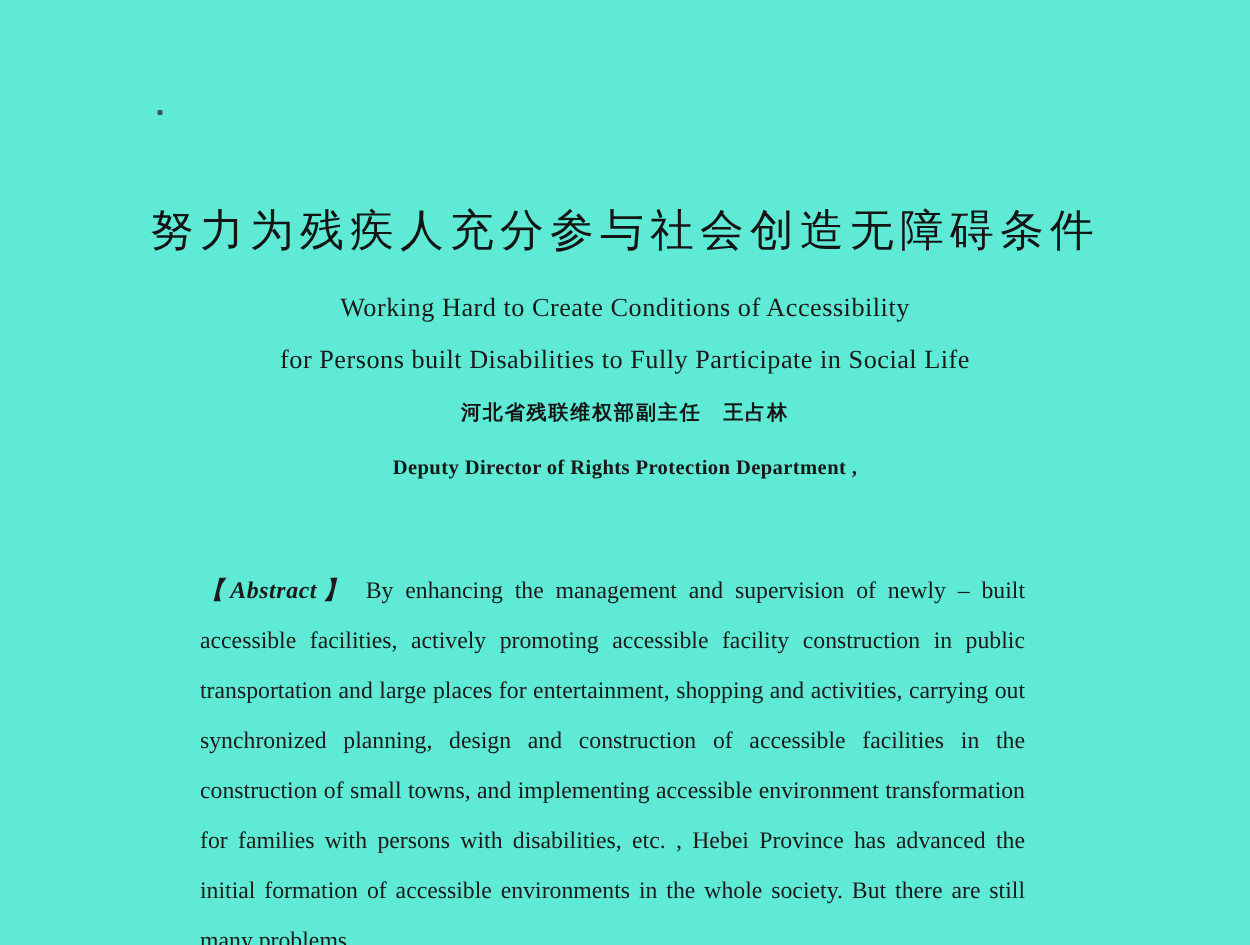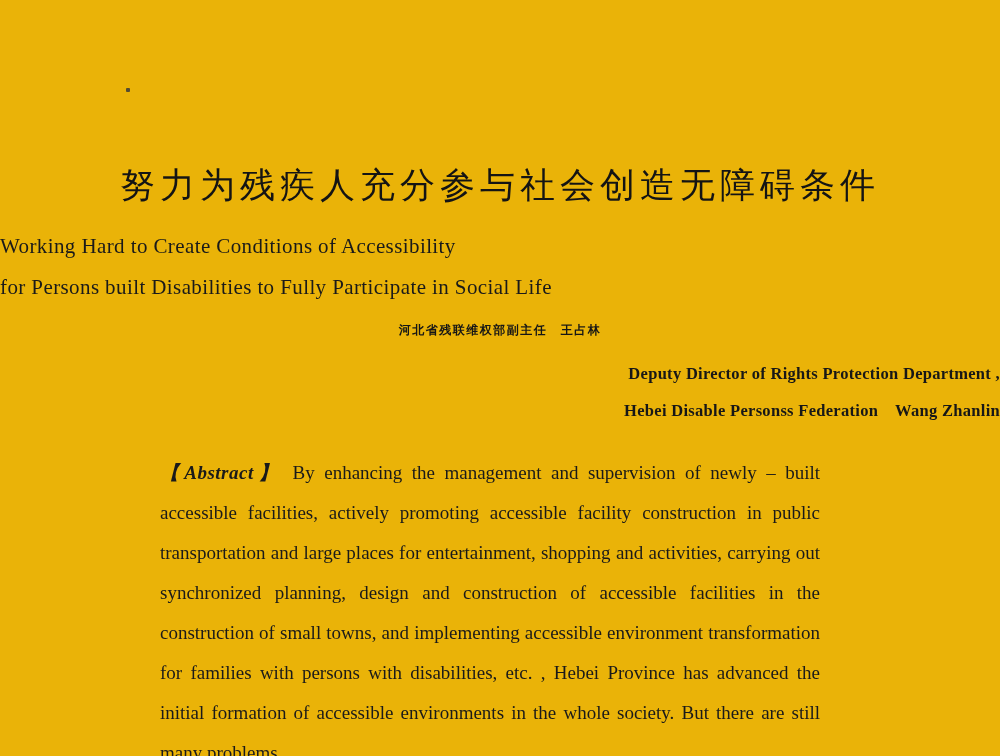--- a/index.html
+++ b/index.html
@@ -13,21 +13,21 @@
     overflow: hidden;
     position: relative;
     font-family: "Liberation Serif", "DejaVu Serif", serif;
     color: #1a1a1a;
     -webkit-font-smoothing: antialiased;
   }
 
   .page {
     position: absolute;
     inset: 0;
-    background: #eab308;
+    background: #5eead4;
   }
 
   
   .scan-speck {
     position: absolute;
     left: 126px;
     top: 88px;
     width: 4px;
     height: 4px;
     background: #3a3a3a;
@@ -47,48 +47,48 @@
     color: #141414;
     font-family: "DejaVu Serif", "Liberation Serif", serif;
     white-space: nowrap;
   }
 
   .title-en {
     position: absolute;
     left: 0;
     right: 0;
     top: 226px;
-    text-align: left;
+    text-align: center;
     font-size: 21px;
     line-height: 41px;
     letter-spacing: 0.4px;
     color: #1a1a1a;
   }
   .title-en .line { display: block; }
 
   .author-cn {
     position: absolute;
     left: 0;
     right: 0;
     top: 318px;
     text-align: center;
-    font-size: 12px;
+    font-size: 16px;
     line-height: 24px;
     letter-spacing: 1.5px;
     font-weight: bold;
     color: #161616;
     font-family: "DejaVu Serif", "Liberation Serif", serif;
   }
 
   .author-en {
     position: absolute;
     left: 0;
     right: 0;
     top: 355px;
-    text-align: right;
+    text-align: center;
     font-size: 16.5px;
     line-height: 37px;
     letter-spacing: 0.3px;
     font-weight: bold;
     color: #171717;
   }
   .author-en .line { display: block; }
 
   .abstract {
     position: absolute;
@@ -119,20 +119,19 @@
 
   <div class="title-en">
     <span class="line">Working Hard to Create Conditions of Accessibility</span>
     <span class="line">for Persons built Disabilities to Fully Participate in Social Life</span>
   </div>
 
   <div class="author-cn">河北省残联维权部副主任　王占林</div>
 
   <div class="author-en">
     <span class="line">Deputy Director of Rights Protection Department ,</span>
-    <span class="line">Hebei Disable Personss Federation　Wang Zhanlin</span>
   </div>
 
   <div class="abstract">
     <p><span class="lbl">【Abstract】  </span><span>By enhancing the management and supervision of newly – built accessible facilities, actively promoting accessible facility construction in public transportation and large places for entertainment, shopping and activities, carrying out synchronized planning, design and construction of accessible facilities in the construction of small towns, and implementing accessible environment transformation for families with persons with disabilities, etc. , Hebei Province has advanced the initial formation of accessible environments in the whole society. But there are still many problems</span></p>
   </div>
 
 </div>
 
 </body></html>

